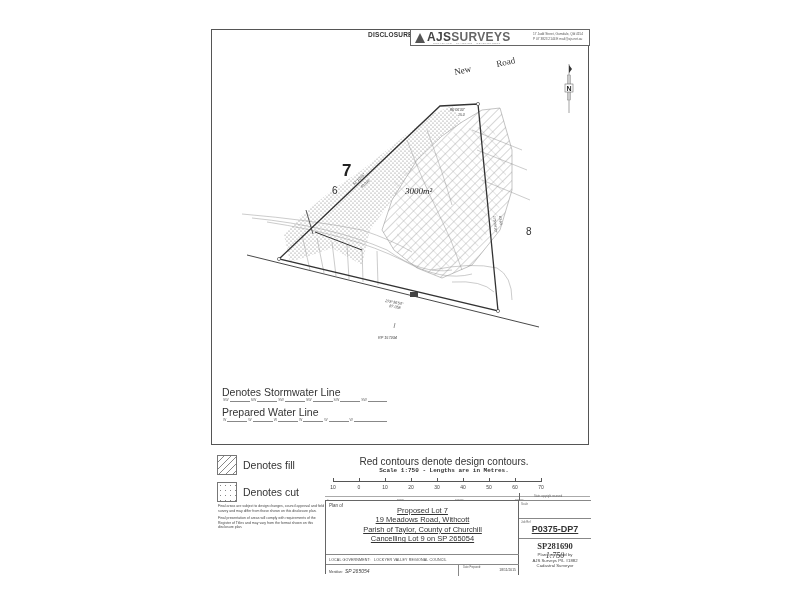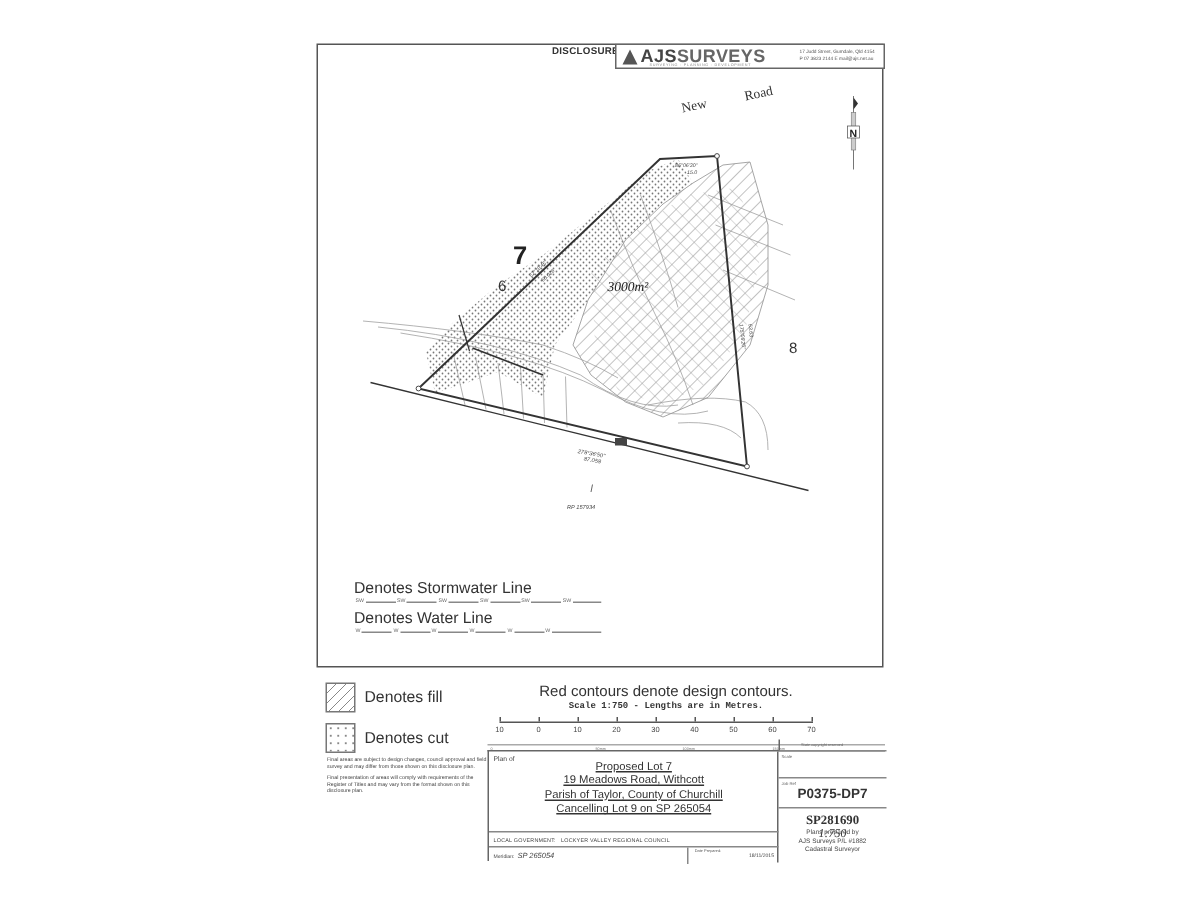--- a/index.html
+++ b/index.html
@@ -7,21 +7,21 @@
   .sheet { position: absolute; left: 211px; top: 29px; width: 378px; height: 416px; border: 1px solid #555; box-sizing: border-box; background: #fff; }
   .hdr { position: absolute; left: 0; top: 0; right: 0; height: 0; }
   .disc { position: absolute; left: 156px; top: 1px; font-size: 6.5px; font-weight: bold; letter-spacing: 0.2px; color: #333; }
   .logo-box { position: absolute; left: 198px; top: -1px; width: 180px; height: 17px; border: 1px solid #666; box-sizing: border-box; background: #fff; }
   .logo-tri { position: absolute; left: 4px; top: 3px; width: 0; height: 0; border-left: 5px solid transparent; border-right: 5px solid transparent; border-bottom: 10px solid #555; }
   .logo-text { position: absolute; left: 16px; top: 0px; font-size: 12px; font-weight: bold; color: #666; letter-spacing: 0.3px; }
   .logo-text b { color: #444; }
   .logo-sub { position: absolute; left: 22px; top: 12px; font-size: 2.5px; color: #888; letter-spacing: 0.5px; }
   .logo-addr { position: absolute; left: 122px; top: 2px; font-size: 3.2px; line-height: 4.5px; color: #555; }
   svg.plan { position: absolute; left: 0; top: 0; }
-  .legend { position: absolute; left: 24px; top: 356px; width: 200px; }
+  .legend { position: absolute; left: 10px; top: 356px; width: 200px; }
   .leg-row { height: 20px; position: relative; }
   .leg-title { font-size: 10.5px; color: #333; line-height: 12px; }
   .leg-line { position: absolute; left: 0; top: 12px; width: 165px; height: 7px; font-size: 3.5px; color: #666; white-space: nowrap; overflow: hidden; }
   .leg-line::before { content: ""; position: absolute; left: 0; right: 0; top: 3px; border-top: 0.6px solid #888; z-index: 0; }
   .leg-line span { position: relative; z-index: 1; background: #fff; padding: 0 1px; margin-right: 20px; }
   .swatch-row { position: absolute; left: 5px; width: 120px; height: 24px; }
   .swatch { position: absolute; left: 0; top: 0; width: 20px; height: 20px; border: 1px solid #777; box-sizing: border-box; }
   .swatch.fill { background: repeating-linear-gradient(135deg, #fff 0 4px, #888 4px 4.7px); }
   .swatch.cut { background-image: radial-gradient(#888 0.7px, transparent 0.9px); background-size: 5px 5px; background-color: #fff; }
   .swatch-label { position: absolute; left: 26px; top: 4px; font-size: 10.5px; color: #333; }
@@ -44,21 +44,21 @@
   .tb-rev { position: absolute; left: 3px; top: 3px; font-size: 3.4px; color: #444; }
   .tb-rev i { font-size: 5px; margin-left: 2px; }
   .tb-date-box { position: absolute; left: 132px; top: 0; width: 61px; height: 11px; border-left: 1px solid #888; box-sizing: border-box; }
   .tb-date-lbl { position: absolute; left: 4px; top: 1px; font-size: 2.6px; line-height: 3px; color: #555; text-align: center; }
   .tb-date { position: absolute; right: 3px; top: 3px; font-size: 3.4px; color: #444; }
   .tb-side { position: absolute; left: 193px; top: -8px; width: 72px; height: 82px; }
   .tb-cell { position: absolute; left: 0; width: 72px; border-bottom: 1px solid #888; box-sizing: border-box; }
   .tb-cell .k { position: absolute; left: 2px; top: 1px; font-size: 2.8px; color: #666; }
   .copy { position: absolute; left: 0; top: 0; height: 8px; font-size: 2.6px; color: #666; padding: 2px 0 0 14px; }
   .scale-val { position: absolute; left: 0; width: 72px; top: 6px; text-align: center; font-family: "Liberation Serif", serif; font-style: italic; font-size: 8px; color: #333; margin-top: 44px; }
-  .job-val { position: absolute; left: 0; width: 72px; top: 5px; text-align: center; font-weight: bold; font-size: 9px; color: #333; }
+  .job-val { position: absolute; left: 0; width: 72px; top: 5px; text-align: center; font-weight: bold; font-size: 9px; color: #333; text-decoration: underline; }
   .sp-val { position: absolute; left: 0; width: 72px; top: 2px; text-align: center; font-family: "Liberation Serif", serif; font-weight: bold; font-size: 8.5px; color: #333; }
   .prep { position: absolute; left: 0; width: 72px; top: 13px; text-align: center; font-size: 4.3px; line-height: 5.6px; color: #444; }
 </style>
 </head>
 <body>
 
 <div class="sheet">
 
   <div class="hdr">
     <div class="disc">DISCLOSURE PLAN</div>
@@ -153,21 +153,21 @@
   </svg>
 
   <div class="legend">
     <div class="leg-row">
       <div class="leg-title">Denotes Stormwater Line</div>
       <div class="leg-line">
         <span>SW</span><span>SW</span><span>SW</span><span>SW</span><span>SW</span><span>SW</span>
       </div>
     </div>
     <div class="leg-row">
-      <div class="leg-title">Denotes Water Line</div>
+      <div class="leg-title">Prepared Water Line</div>
       <div class="leg-line">
         <span>W</span><span>W</span><span>W</span><span>W</span><span>W</span><span>W</span>
       </div>
     </div>
   </div>
 
   <div class="swatch-row" style="top:425px;">
     <div class="swatch fill"></div>
     <div class="swatch-label">Denotes fill</div>
   </div>

